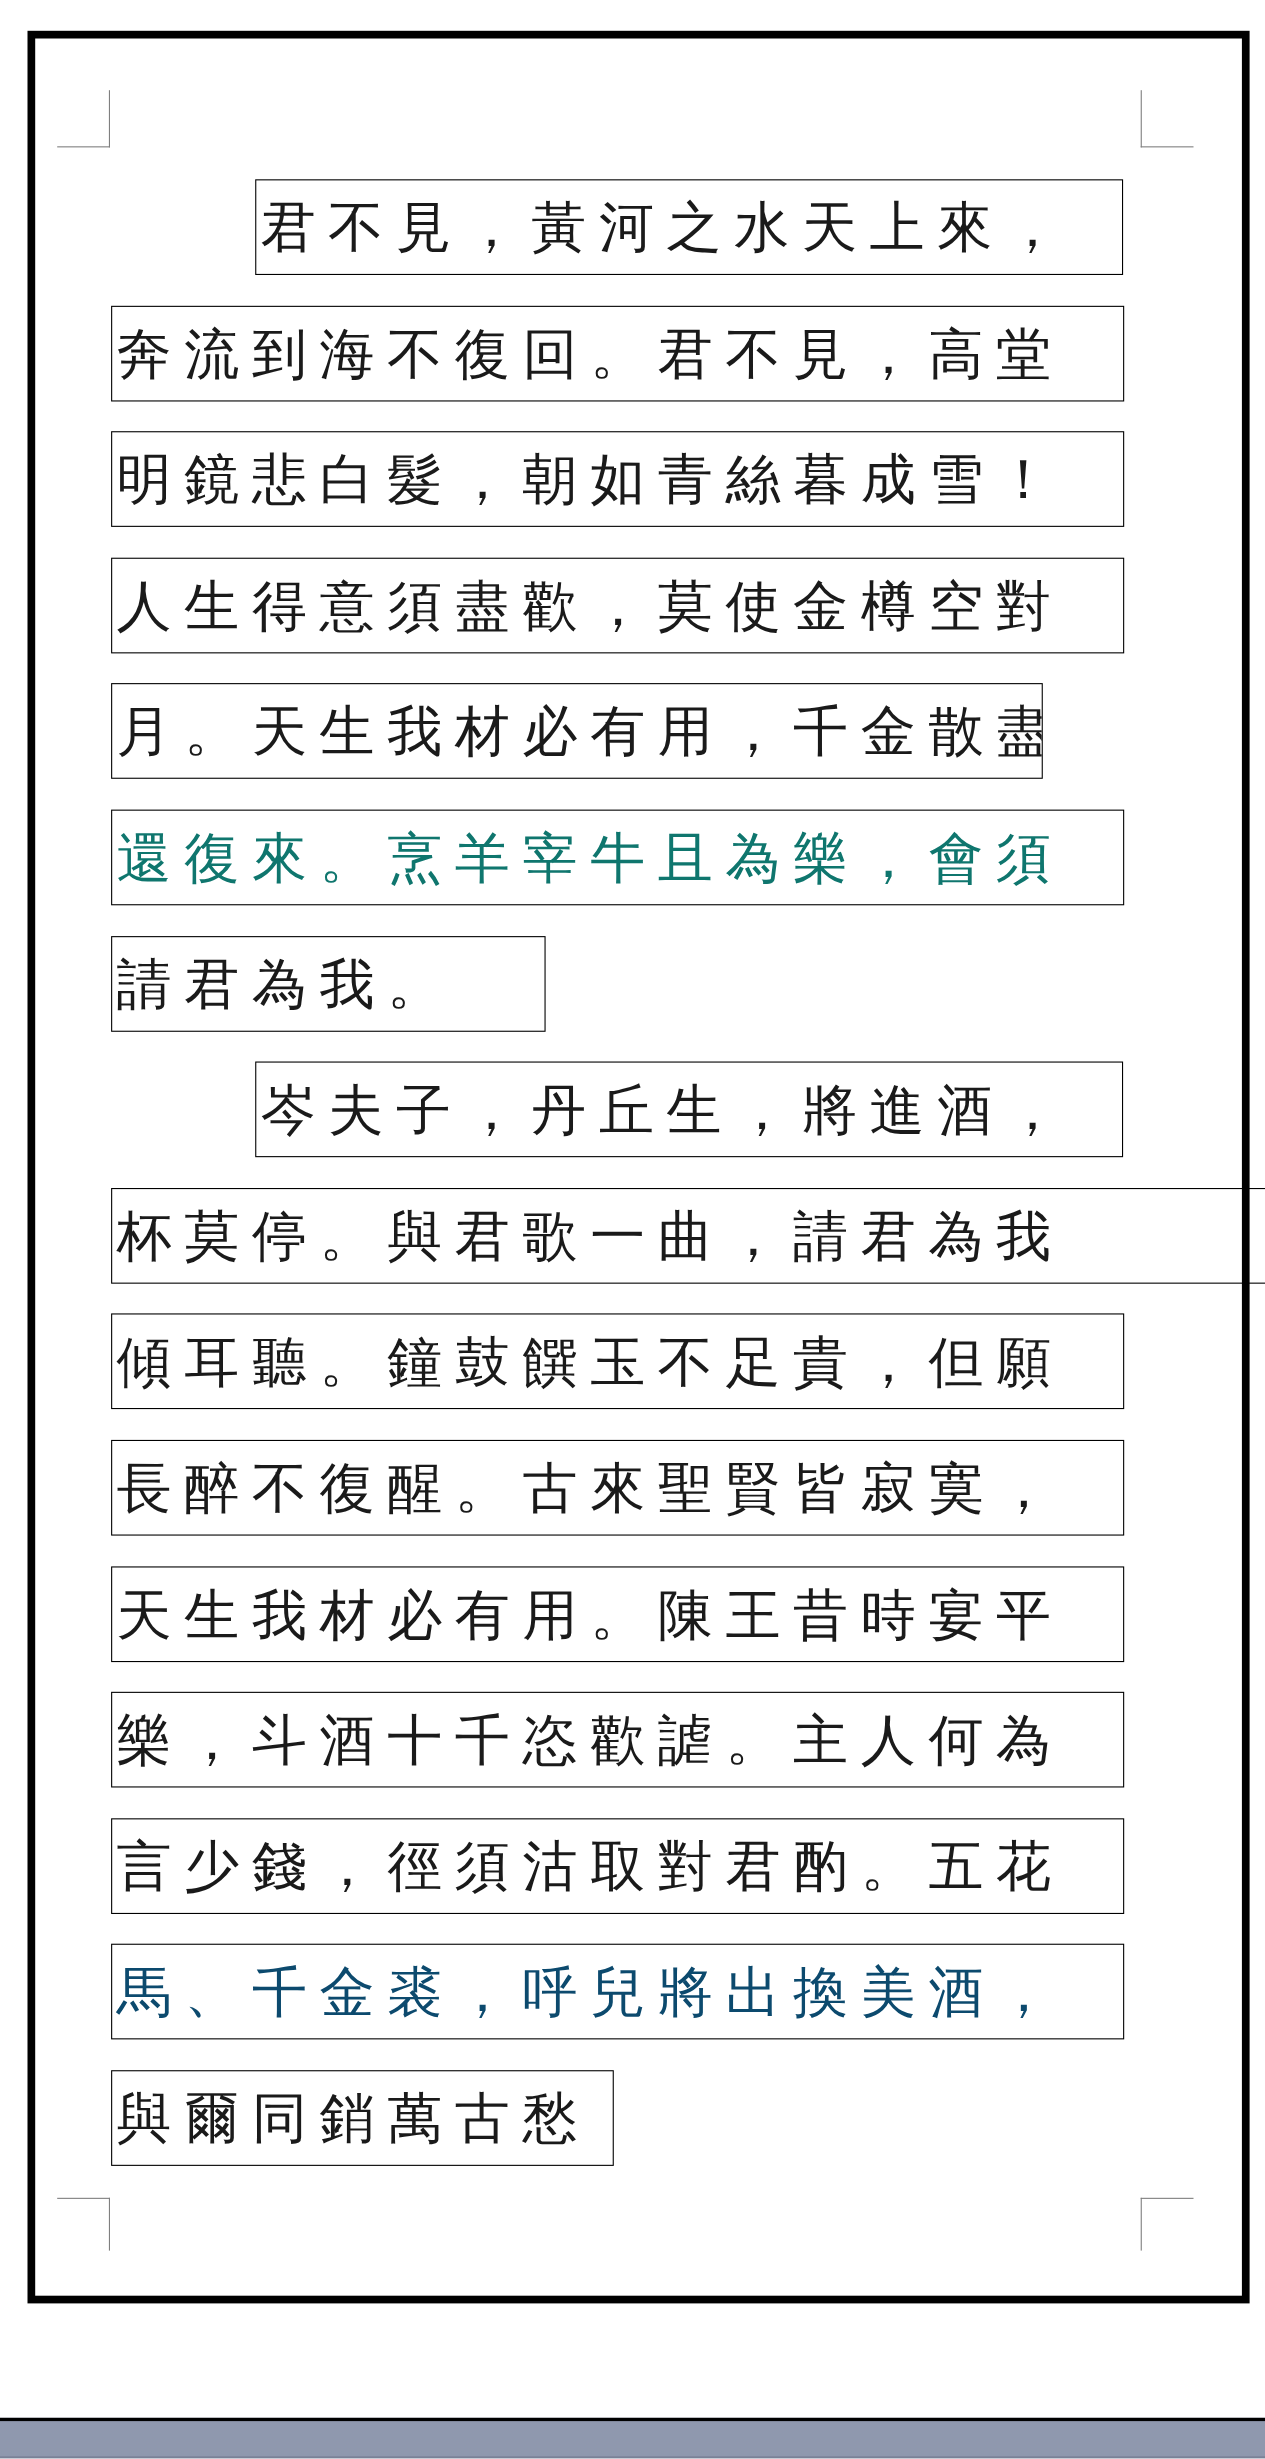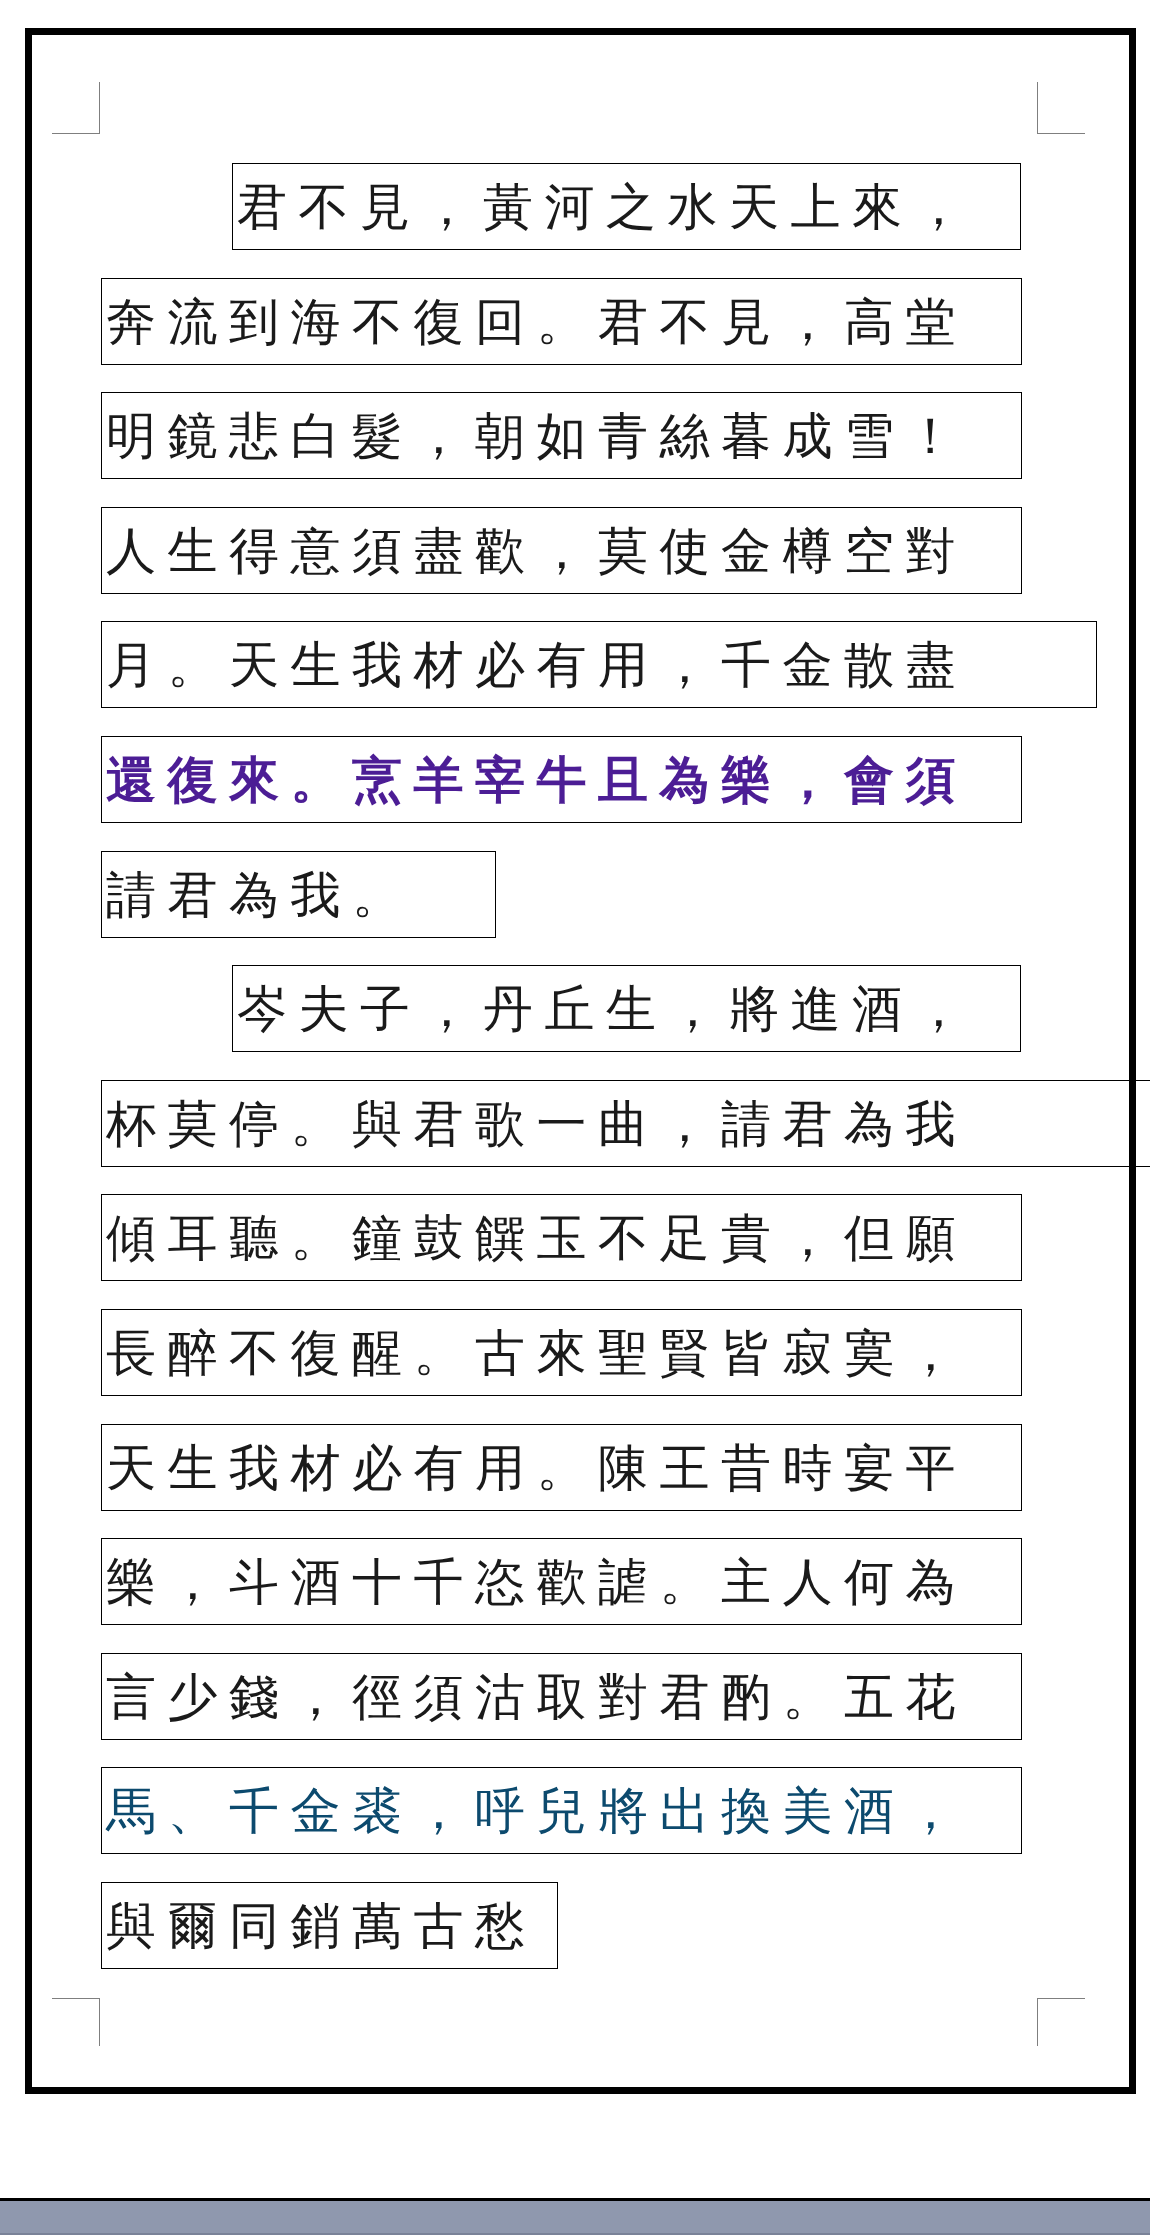--- a/index.html
+++ b/index.html
@@ -82,25 +82,25 @@
     </div>
   <div class="line-box" style="left: 101px; top: 278px; width: 921px;">
       <span class="line-text" style="color: rgb(26, 26, 26);">奔流到海不復回。君不見，高堂</span>
     </div>
   <div class="line-box" style="left: 101px; top: 392px; width: 921px;">
       <span class="line-text" style="color: rgb(26, 26, 26);">明鏡悲白髮，朝如青絲暮成雪！</span>
     </div>
   <div class="line-box" style="left: 101px; top: 507px; width: 921px;">
       <span class="line-text" style="color: rgb(26, 26, 26);">人生得意須盡歡，莫使金樽空對</span>
     </div>
-  <div class="line-box" style="left: 101px; top: 621px; width: 996px;">
+  <div class="line-box" style="left: 101px; top: 621px; width: 847px;">
       <span class="line-text" style="color: rgb(26, 26, 26);">月。天生我材必有用，千金散盡</span>
     </div>
   <div class="line-box" style="left: 101px; top: 736px; width: 921px;">
-      <span class="line-text" style="color: #4c1d95; font-weight: bold;">還復來。烹羊宰牛且為樂，會須</span>
+      <span class="line-text" style="color: #0f766e;">還復來。烹羊宰牛且為樂，會須</span>
     </div>
   <div class="line-box" style="left: 101px; top: 851px; width: 395px;">
       <span class="line-text" style="color: rgb(26, 26, 26);">請君為我。</span>
     </div>
   <div class="line-box" style="left: 232px; top: 965px; width: 789px;">
       <span class="line-text" style="color: rgb(26, 26, 26);">岑夫子，丹丘生，將進酒，</span>
     </div>
   <div class="line-box" style="left: 101px; top: 1080px; width: 1067px;">
       <span class="line-text" style="color: rgb(26, 26, 26);">杯莫停。與君歌一曲，請君為我</span>
     </div>

